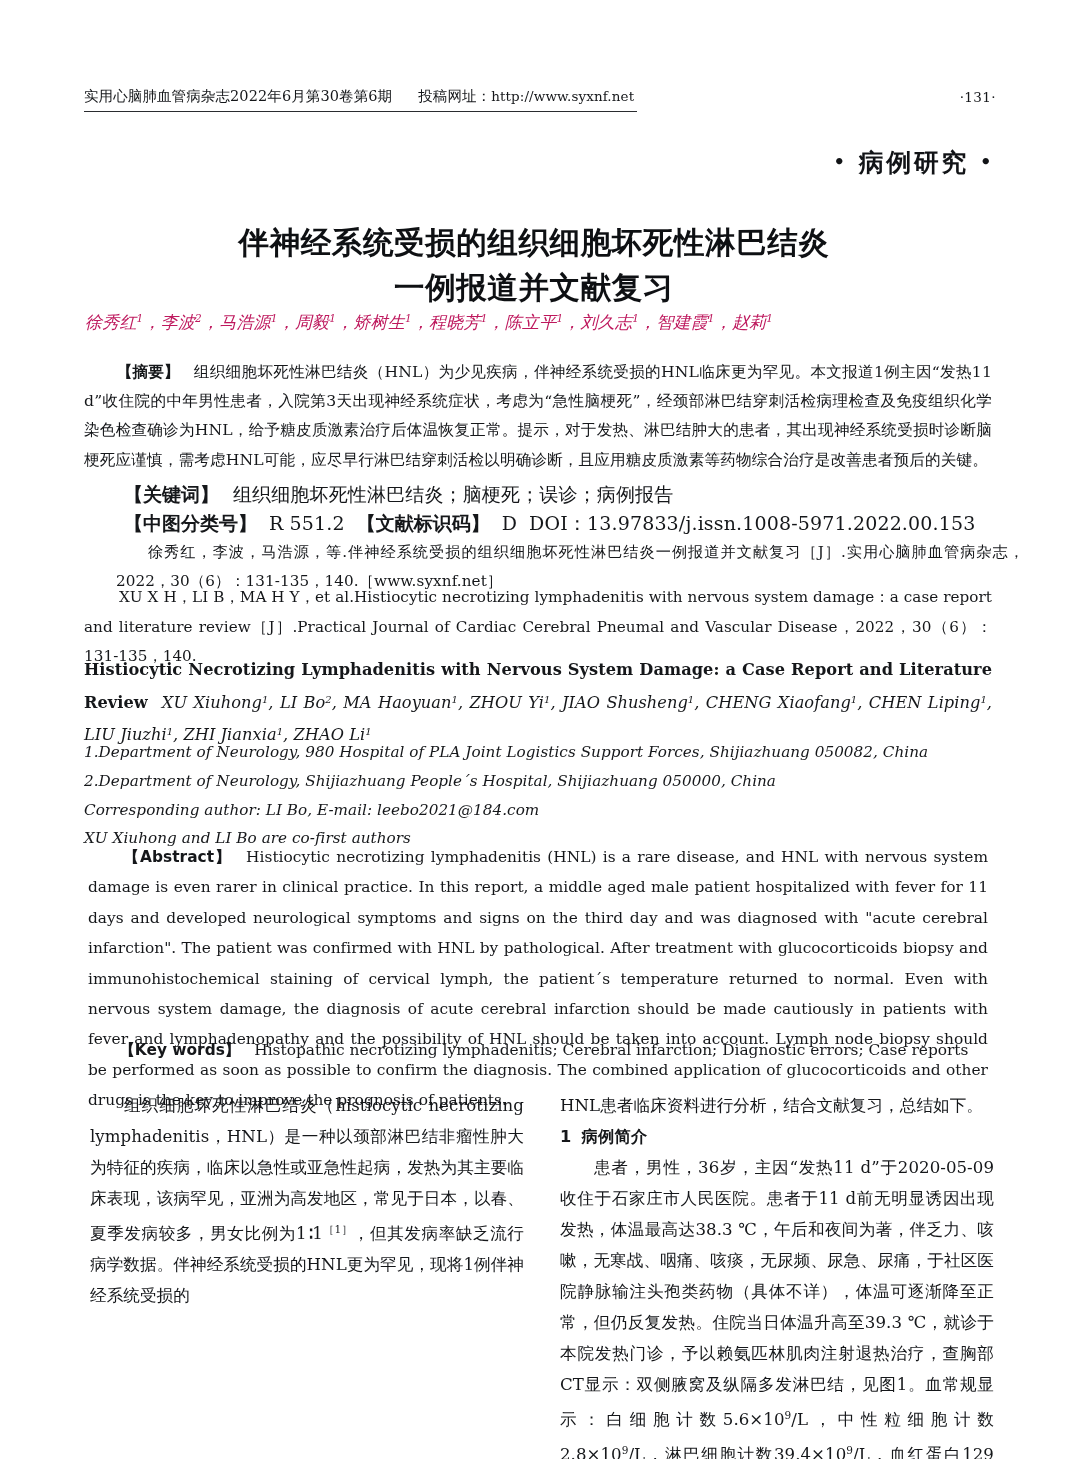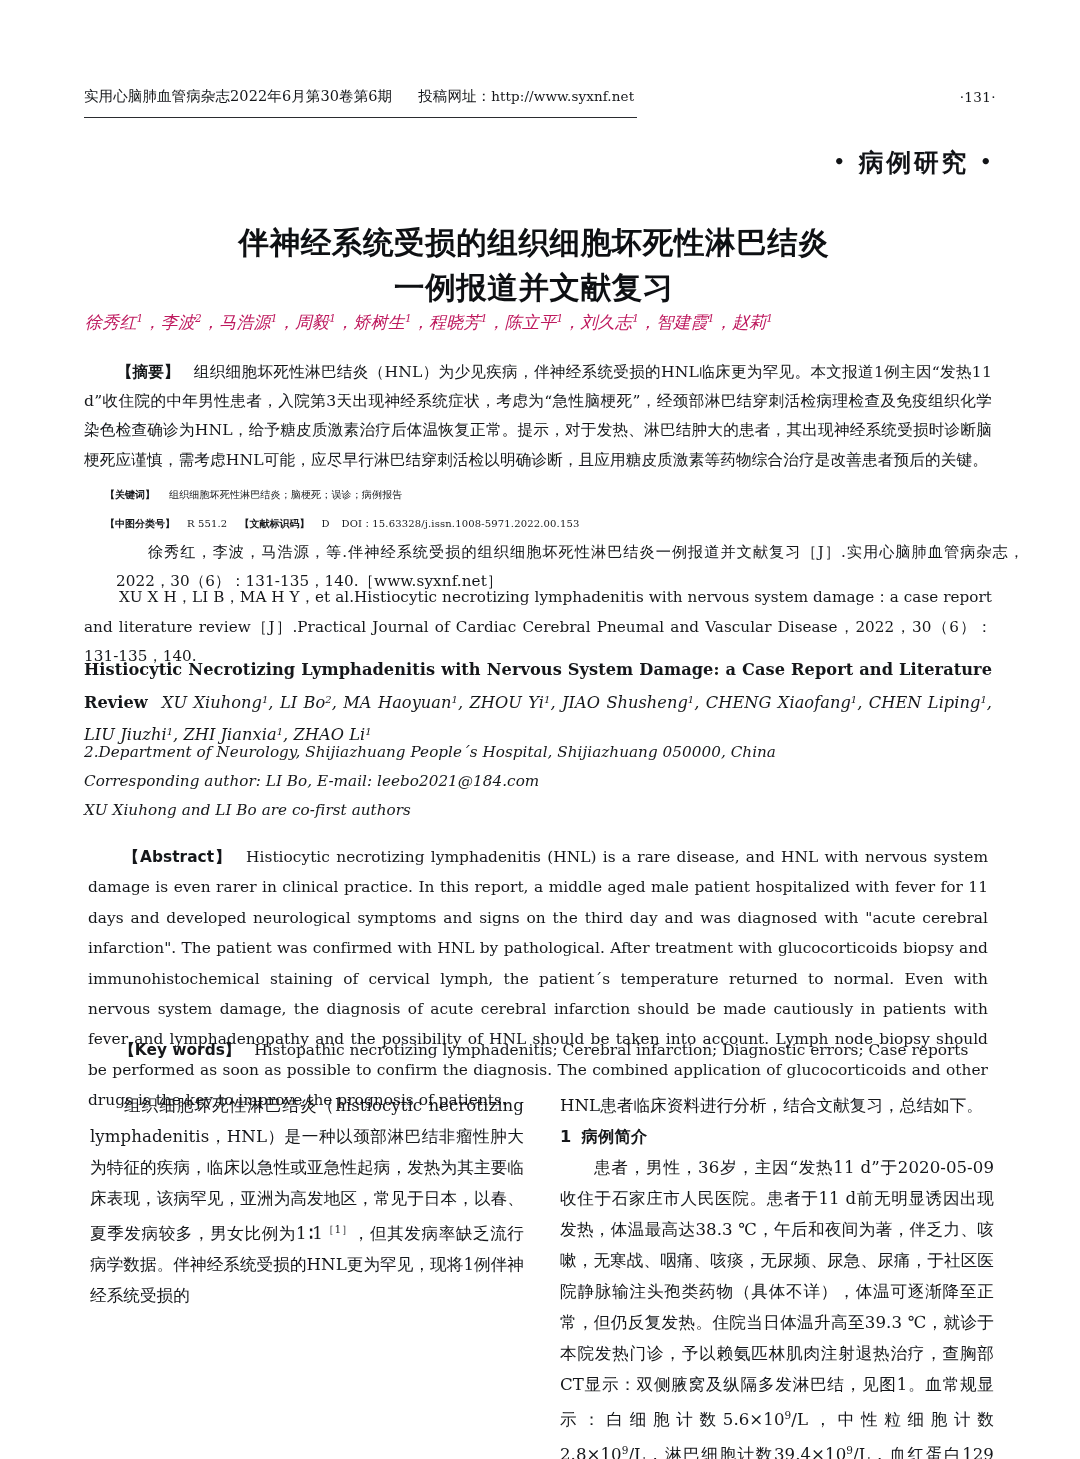--- a/index.html
+++ b/index.html
@@ -36,21 +36,21 @@
     display: flex;
     align-items: flex-start;
     justify-content: space-between;
   }
   .runhead-left {
     font-size: 14.5px;
     line-height: 20px;
     letter-spacing: 0.1px;
     white-space: nowrap;
     border-bottom: 1.3px solid #2a2c2f;
-    padding-bottom: 11px;
+    padding-bottom: 5px;
     padding-right: 3px;
   }
   .runhead-left .gap {
     display: inline-block;
     width: 26px;
   }
   .runhead-url {
     font-family: "DejaVu Serif", "Liberation Serif", serif;
     font-size: 13.5px;
   }
@@ -124,21 +124,21 @@
     font-weight: 700;
     letter-spacing: 0px;
   }
   .lbl-gap { display: inline-block; width: 14px; }
 
   .cn-meta {
     position: absolute;
     left: 84px;
     top: 480px;
     width: 908px;
-    font-size: 10px;
+    font-size: 19px;
     line-height: 29.2px;
     letter-spacing: 0.15px;
   }
   .cn-meta p { margin: 0; }
   .cn-meta .indent { text-indent: 2.1em; }
   .cn-meta .sp { display: inline-block; width: 12px; }
 
   .cn-cite {
     position: absolute;
     left: 84px;
@@ -291,36 +291,37 @@
   </h1>
 
   <div class="cn-authors">徐秀红<sup>1</sup>，李波<sup>2</sup>，马浩源<sup>1</sup>，周毅<sup>1</sup>，矫树生<sup>1</sup>，程晓芳<sup>1</sup>，陈立平<sup>1</sup>，刘久志<sup>1</sup>，智建霞<sup>1</sup>，赵莉<sup>1</sup></div>
 
   <div class="cn-abs">
     <p><span class="lbl">【摘要】</span><span class="lbl-gap"></span><span>组织细胞坏死性淋巴结炎（HNL）为少见疾病，伴神经系统受损的HNL临床更为罕见。本文报道1例主因“发热11 d”收住院的中年男性患者，入院第3天出现神经系统症状，考虑为“急性脑梗死”，经颈部淋巴结穿刺活检病理检查及免疫组织化学染色检查确诊为HNL，给予糖皮质激素治疗后体温恢复正常。提示，对于发热、淋巴结肿大的患者，其出现神经系统受损时诊断脑梗死应谨慎，需考虑HNL可能，应尽早行淋巴结穿刺活检以明确诊断，且应用糖皮质激素等药物综合治疗是改善患者预后的关键。</span></p>
   </div>
 
   <div class="cn-meta">
     <p class="indent"><span class="lbl">【关键词】</span><span class="lbl-gap"></span><span>组织细胞坏死性淋巴结炎；脑梗死；误诊；病例报告</span></p>
-    <p class="indent"><span class="lbl">【中图分类号】</span><span class="sp"></span><span>R 551.2</span><span class="sp"></span><span class="lbl">【文献标识码】</span><span class="sp"></span><span>D</span><span class="sp"></span><span>DOI：</span><span>15.63328/j.issn.1008-5971.2022.00.153</span></p>
+    <p class="indent"><span class="lbl">【中图分类号】</span><span class="sp"></span><span>R 551.2</span><span class="sp"></span><span class="lbl">【文献标识码】</span><span class="sp"></span><span>D</span><span class="sp"></span><span>DOI：</span><span>13.97833/j.issn.1008-5971.2022.00.153</span></p>
   </div>
 
   <div class="cn-cite">
     <p>徐秀红，李波，马浩源，等.伴神经系统受损的组织细胞坏死性淋巴结炎一例报道并文献复习［J］.实用心脑肺血管病杂志，2022，30（6）：131-135，140.［www.syxnf.net］</p>
   </div>
 
   <div class="en-cite">
     <p>XU X H，LI B，MA H Y，et al.Histiocytic necrotizing lymphadenitis with nervous system damage：a case report and literature review［J］.Practical Journal of Cardiac Cerebral Pneumal and Vascular Disease，2022，30（6）：131-135，140.</p>
   </div>
 
   <div class="en-title">
     <span>Histiocytic Necrotizing Lymphadenitis with Nervous System Damage: a Case Report and Literature Review</span><span class="lbl-gap"></span><span class="names">XU Xiuhong<sup>1</sup>, LI Bo<sup>2</sup>, MA Haoyuan<sup>1</sup>, ZHOU Yi<sup>1</sup>, JIAO Shusheng<sup>1</sup>, CHENG Xiaofang<sup>1</sup>, CHEN Liping<sup>1</sup>, LIU Jiuzhi<sup>1</sup>, ZHI Jianxia<sup>1</sup>, ZHAO Li<sup>1</sup></span>
   </div>
 
   <div class="en-affil">
+    <p>1.Department of Neurology, 980 Hospital of PLA Joint Logistics Support Forces, Shijiazhuang 050082, China</p>
     <p>2.Department of Neurology, Shijiazhuang People´s Hospital, Shijiazhuang 050000, China</p>
     <p>Corresponding author: LI Bo, E-mail: leebo2021@184.com</p>
     <p>XU Xiuhong and LI Bo are co-first authors</p>
   </div>
 
   <div class="en-abs">
     <p><span class="lbl">【Abstract】</span><span class="lbl-gap"></span><span>Histiocytic necrotizing lymphadenitis (HNL) is a rare disease, and HNL with nervous system damage is even rarer in clinical practice. In this report, a middle aged male patient hospitalized with fever for 11 days and developed neurological symptoms and signs on the third day and was diagnosed with "acute cerebral infarction". The patient was confirmed with HNL by pathological. After treatment with glucocorticoids biopsy and immunohistochemical staining of cervical lymph, the patient´s temperature returned to normal. Even with nervous system damage, the diagnosis of acute cerebral infarction should be made cautiously in patients with fever and lymphadenopathy and the possibility of HNL should be taken into account. Lymph node biopsy should be performed as soon as possible to confirm the diagnosis. The combined application of glucocorticoids and other drugs is the key to improve the prognosis of patients.</span></p>
   </div>
 
   <div class="en-kw">

